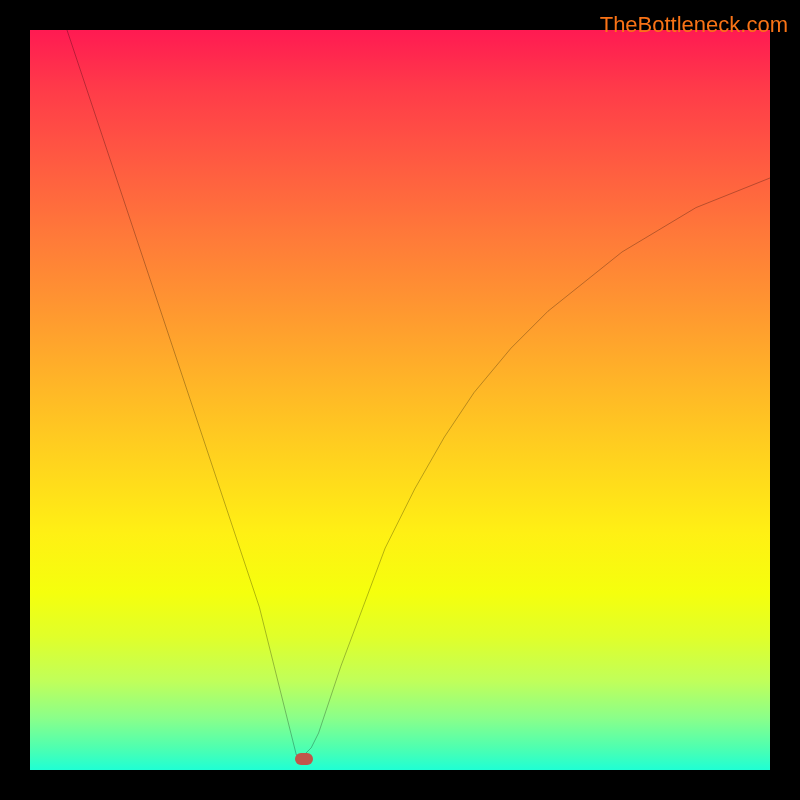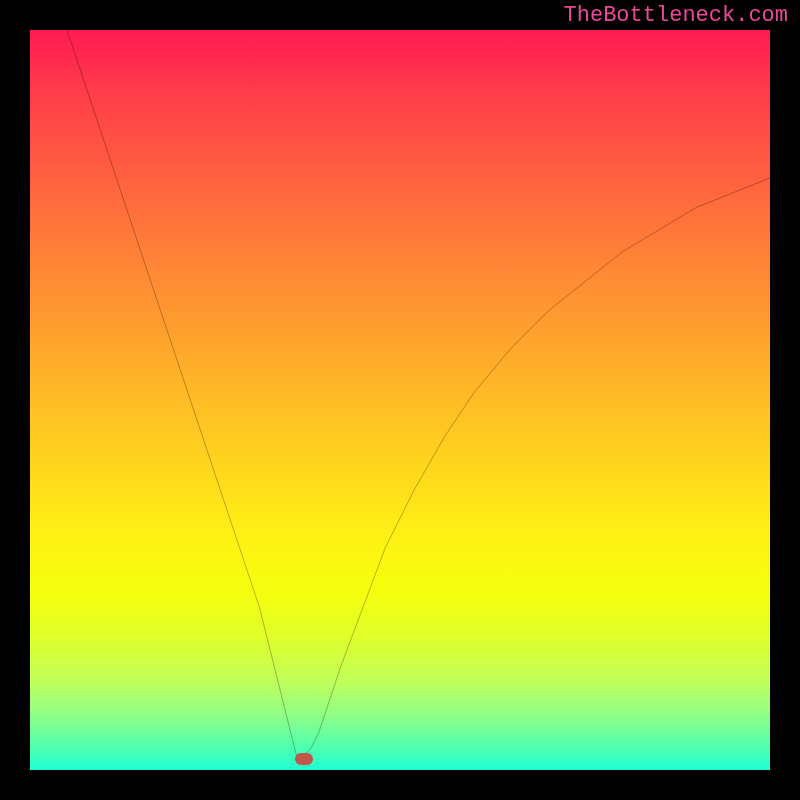--- a/index.html
+++ b/index.html
@@ -5,24 +5,24 @@
   * { margin: 0; padding: 0; box-sizing: border-box; }
   body {
     width: 800px;
     height: 800px;
     background: #000;
     position: relative;
     overflow: hidden;
   }
   .watermark {
     position: absolute;
-    top: 3px;
+    top: 12px;
     right: 12px;
-    color: #ec4899;
-    font-family: Liberation Mono, monospace;
+    color: #f97316;
+    font-family: Liberation Sans, sans-serif;
     font-size: 22px;
     z-index: 10;
   }
   .plot-area {
     position: absolute;
     left: 30px;
     top: 30px;
     width: 740px;
     height: 740px;
     background: linear-gradient(to bottom,

